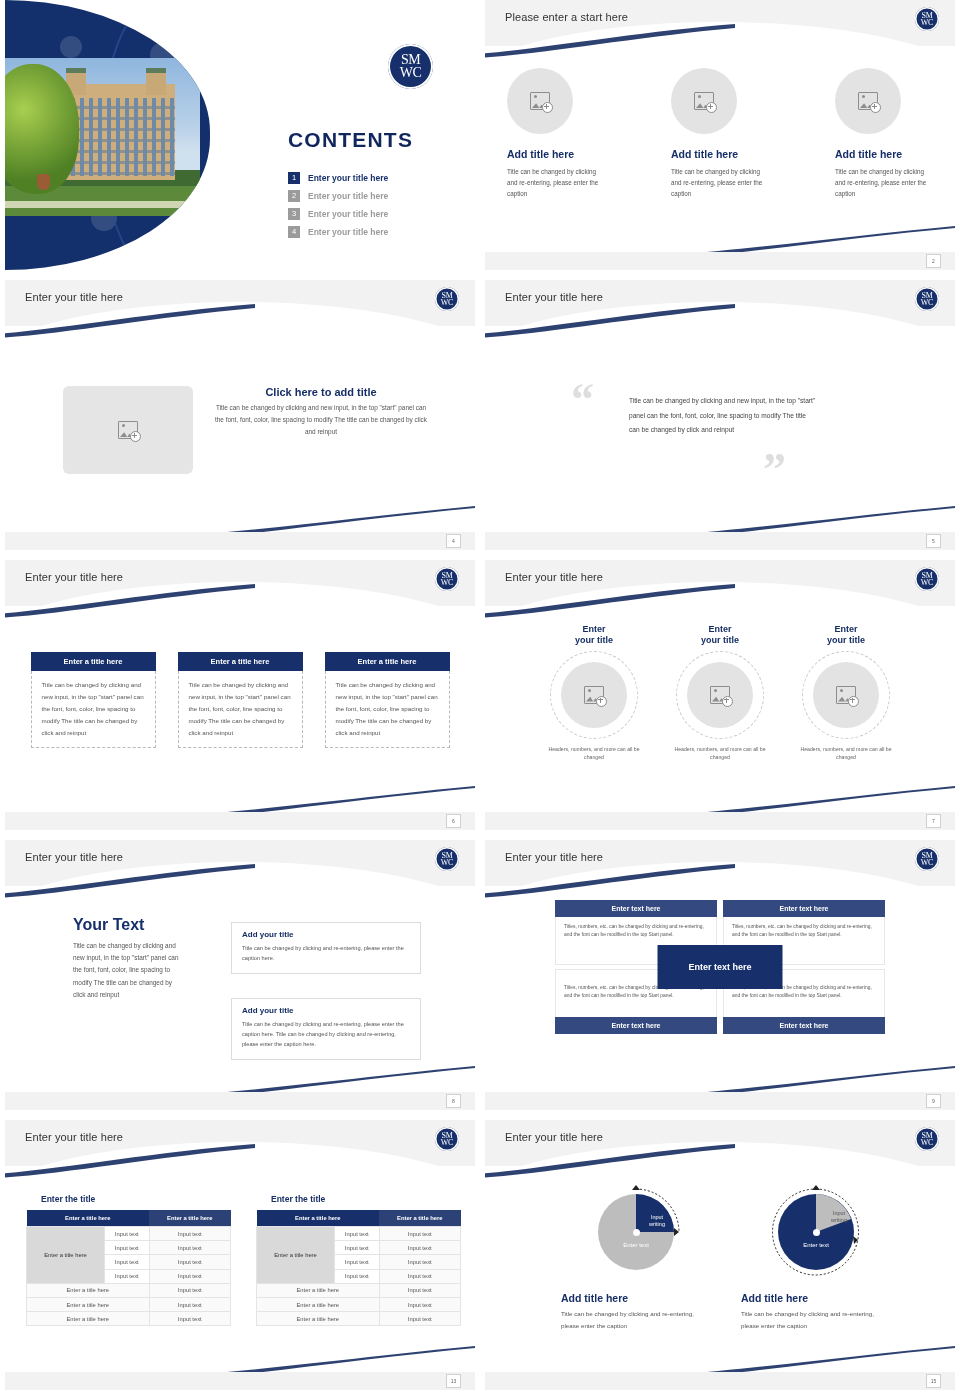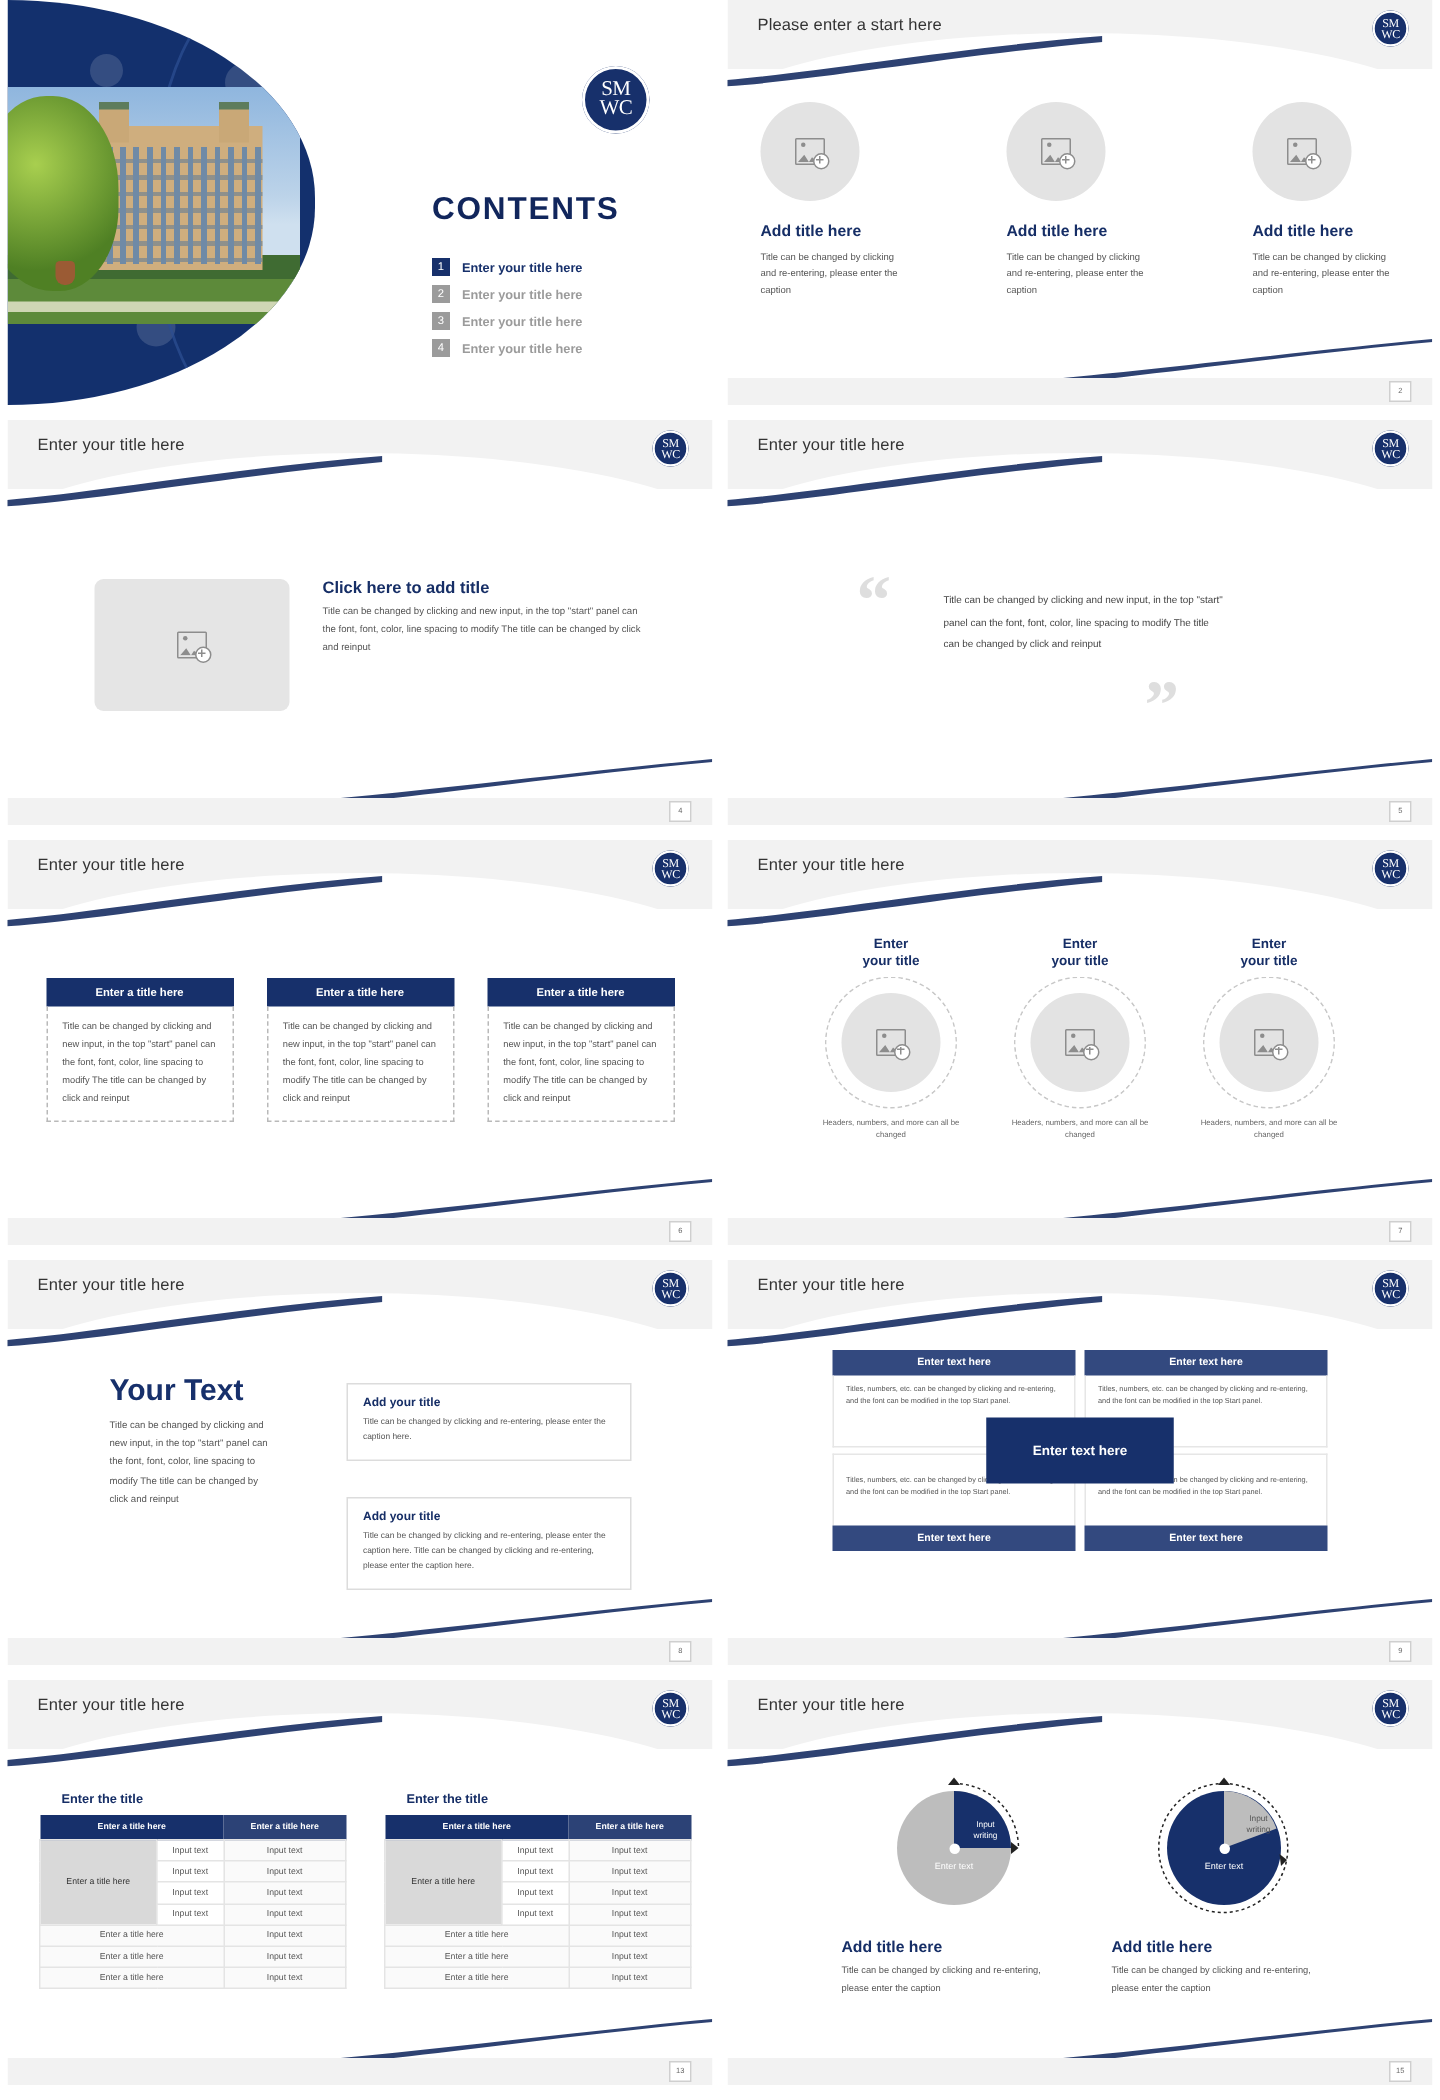--- a/index.html
+++ b/index.html
@@ -86,21 +86,21 @@
 
   .card{width:125px;}
   .card .cap{background:#17306b;color:#fff;font-size:7.5px;font-weight:bold;text-align:center;padding:5px 0;}
   .card .bd{border-left:1px dashed #b9b9b9;border-right:1px dashed #b9b9b9;border-bottom:1px dashed #b9b9b9;
             padding:8px 10px;font-size:6.2px;line-height:1.95;color:#555;}
 
   .ring{width:86px;height:86px;border-radius:50%;border:1px dashed #c8c8c8;display:flex;align-items:center;justify-content:center;}
   .ringtitle{font-size:9px;font-weight:bold;color:#162e66;text-align:center;line-height:1.25;}
   .ringcap{font-size:5.2px;color:#666;text-align:center;line-height:1.6;margin-top:6px;}
 
-  .bigtext{font-size:20px;font-weight:bold;color:#17306b;margin:0 0 6px;}
+  .bigtext{font-size:16px;font-weight:bold;color:#17306b;margin:0 0 6px;}
   .boxitem{border:1px solid #dcdcdc;padding:7px 10px 9px;width:190px;box-sizing:border-box;}
   .boxitem h4{margin:0 0 4px;font-size:8px;color:#162e66;}
   .boxitem p{margin:0;font-size:5.6px;line-height:1.85;color:#555;}
 
   .mx{position:relative;width:330px;margin:14px auto 0;}
   .mx-row{display:flex;gap:6px;}
   .mx-cell{width:162px;box-sizing:border-box;}
   .mx-bar{background:#33497f;color:#fff;font-size:7px;font-weight:bold;text-align:center;padding:5px 0;}
   .mx-txt{border:1px solid #e6e6e6;border-top:none;padding:6px 8px 14px;font-size:4.9px;line-height:1.7;color:#555;min-height:48px;box-sizing:border-box;}
   .mx-txt.b{border-top:1px solid #e6e6e6;border-bottom:none;padding:14px 8px 6px;}
@@ -247,21 +247,21 @@
     <div class="body">
       <div style="display:flex;align-items:flex-start;gap:22px;padding:60px 0 0 58px;">
         <div class="ph-rect">
           <span class="icn">
               <i class="frame"></i>
               <i class="sun"></i>
               <i class="mount"></i>
               <i class="plus"></i>
             </span>
         </div>
-        <div style="width:212px;">
+        <div style="width:212px;text-align:center;">
           <p class="lead">Click here to add title</p>
           <p class="para">Title can be changed by clicking and new input, in the top "start" panel can the font, font, color, line spacing to modify The title can be changed by click and reinput</p>
         </div>
       </div>
     </div>
     <div class="swoosh-br">
       <svg width="280" height="34" viewBox="0 0 280 34">
           <path d="M280 2 C190 10 80 26 0 33 L0 29 C84 22 194 8 280 0 Z" fill="#2e4272"></path>
         </svg>
     </div>

